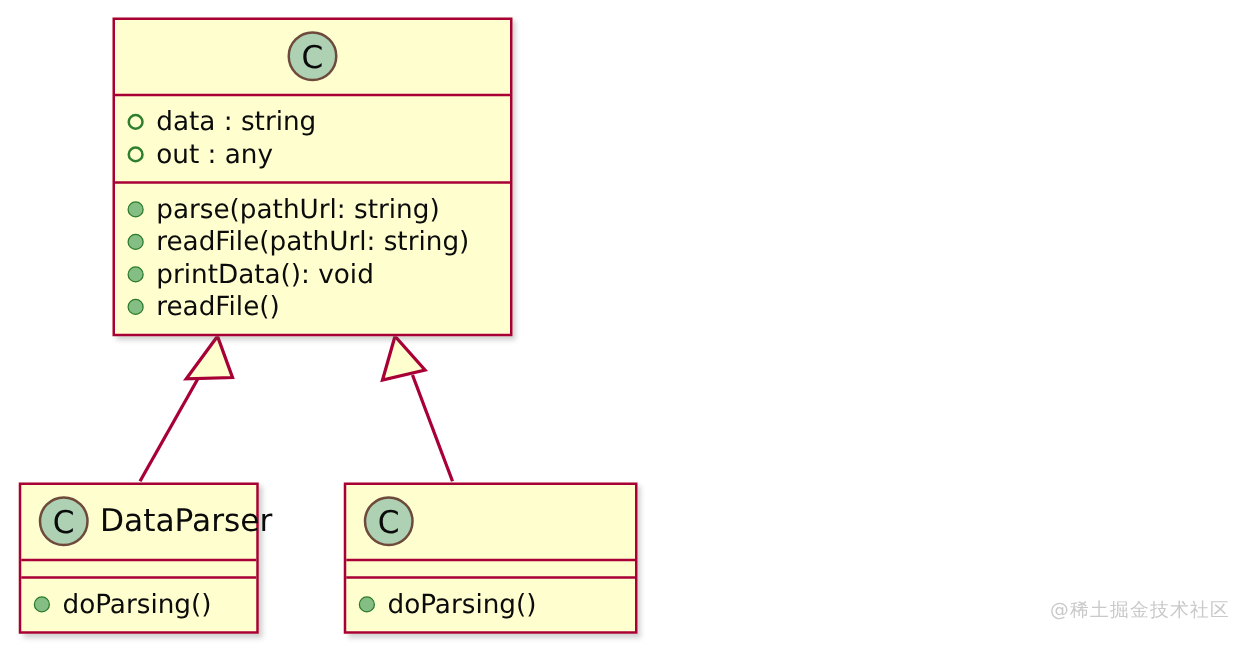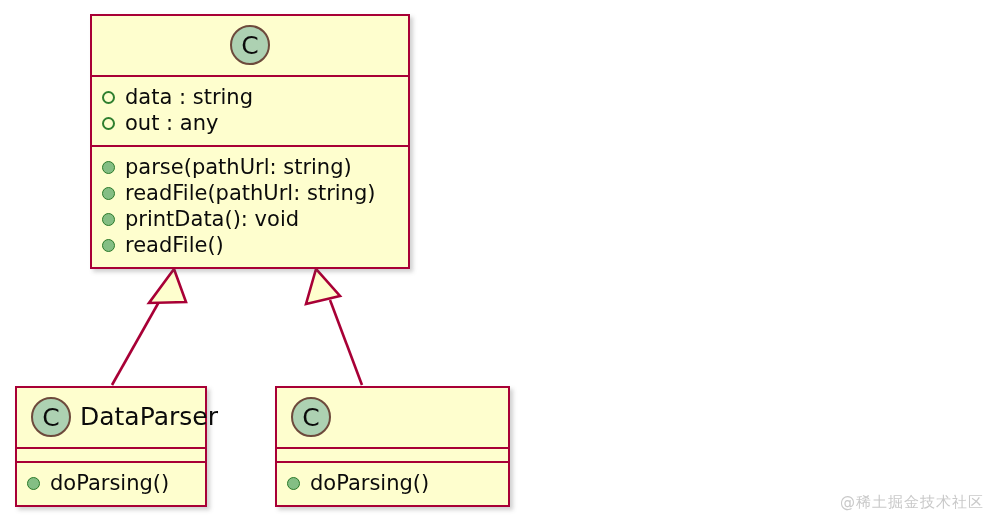--- a/index.html
+++ b/index.html
@@ -121,21 +121,21 @@
   }
   .vis-protected {
     background: #FEFECE;
     border: 2px solid #2F7F2F;
   }
 
   
   #watermark {
     position: absolute;
     right: 16px;
-    bottom: 12px;
+    bottom: 26px;
     z-index: 3;
     font-size: 15px;
     color: #c9c9c9;
     letter-spacing: 1px;
     white-space: nowrap;
     user-select: none;
   }
 </style>
 </head>
 <body>

